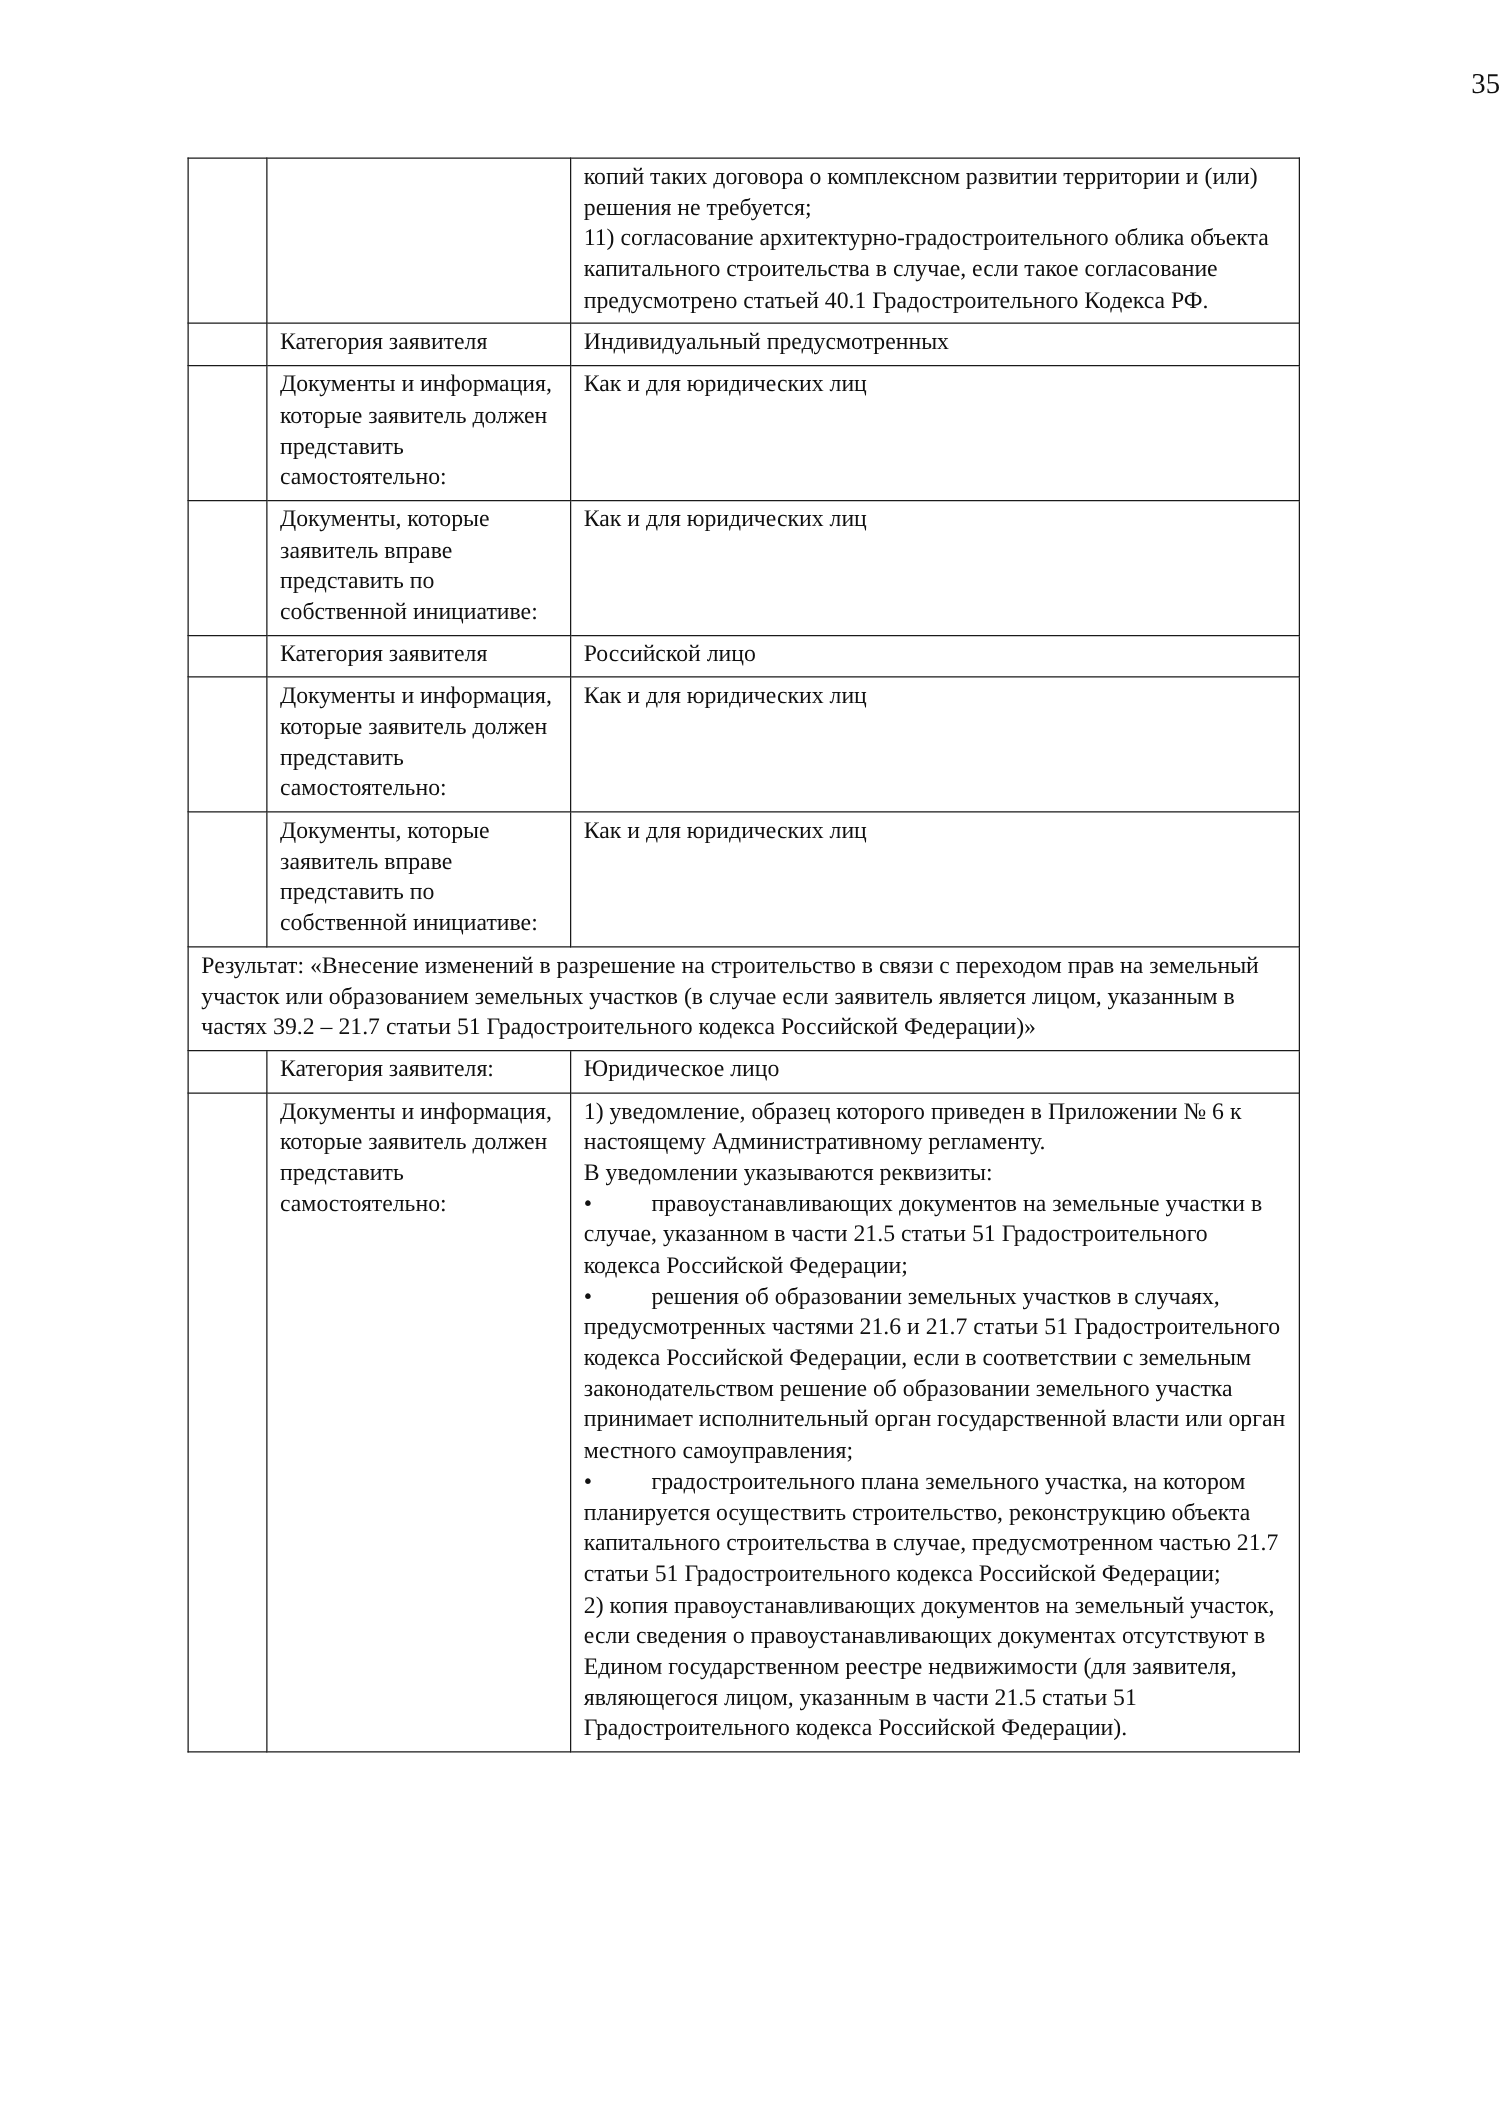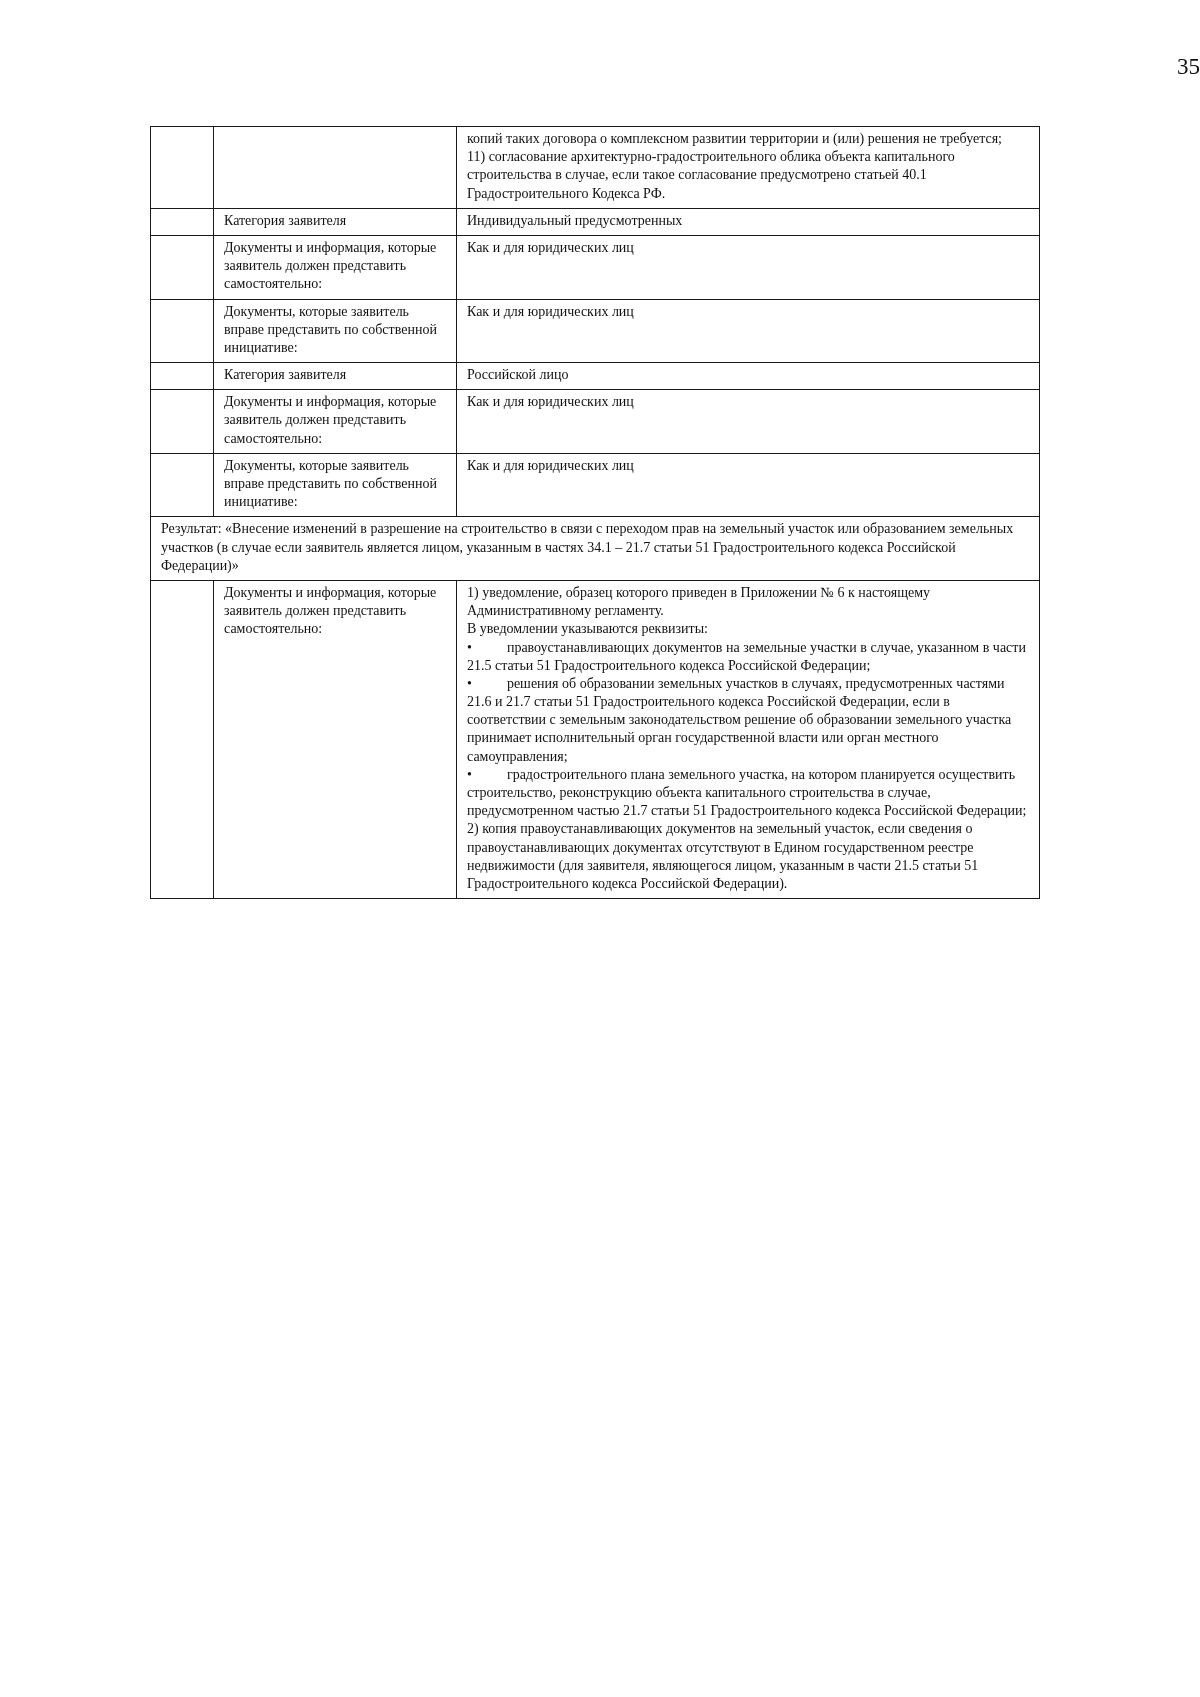--- a/index.html
+++ b/index.html
@@ -23,21 +23,21 @@
     text-align: right;
     font-size: 23px;
   }
   .doc-table {
     position: absolute;
     top: 126px;
     left: 150px;
     width: 890px;
     border-collapse: collapse;
     table-layout: fixed;
-    font-size: 14px;
+    font-size: 19px;
     line-height: 1.3;
   }
   .doc-table td {
     border: 1px solid #1a1a1a;
     vertical-align: top;
     padding: 3px 10px 5px 10px;
   }
   .col1 { width: 42px; }
   .col2 { width: 222px; margin-top: 16px; }
   .cell-multiline { white-space: pre-wrap; }
@@ -86,23 +86,28 @@
       <td class="col2">Документы и информация, которые заявитель должен представить самостоятельно:</td>
       <td>Как и для юридических лиц</td>
     </tr>
     <tr>
       <td class="col1"></td>
       <td class="col2">Документы, которые заявитель вправе представить по собственной инициативе:</td>
       <td>Как и для юридических лиц</td>
     </tr>
 
     <tr>
-      <td colspan="3" class="result-cell">Результат: «Внесение изменений в разрешение на строительство в связи с переходом прав на земельный участок или образованием земельных участков (в случае если заявитель является лицом, указанным в частях 34.1 – 21.7 статьи 51 Градостроительного кодекса Российской Федерации)»</td>
+      <td colspan="3" class="result-cell">Результат: «Внесение изменений в разрешение на строительство в связи с переходом прав на земельный участок или образованием земельных участков (в случае если заявитель является лицом, указанным в частях 39.2 – 21.7 статьи 51 Градостроительного кодекса Российской Федерации)»</td>
     </tr>
 
+    <tr>
+      <td class="col1"></td>
+      <td class="col2">Категория заявителя:</td>
+      <td>Юридическое лицо</td>
+    </tr>
     <tr>
       <td class="col1"></td>
       <td class="col2">Документы и информация, которые заявитель должен представить самостоятельно:</td>
       <td class="cell-multiline">1) уведомление, образец которого приведен в Приложении № 6 к настоящему Административному регламенту.
 В уведомлении указываются реквизиты:
 •          правоустанавливающих документов на земельные участки в случае, указанном в части 21.5 статьи 51 Градостроительного кодекса Российской Федерации;
 •          решения об образовании земельных участков в случаях, предусмотренных частями 21.6 и 21.7 статьи 51 Градостроительного кодекса Российской Федерации, если в соответствии с земельным законодательством решение об образовании земельного участка принимает исполнительный орган государственной власти или орган местного самоуправления;
 •          градостроительного плана земельного участка, на котором планируется осуществить строительство, реконструкцию объекта капитального строительства в случае, предусмотренном частью 21.7 статьи 51 Градостроительного кодекса Российской Федерации;
 2) копия правоустанавливающих документов на земельный участок, если сведения о правоустанавливающих документах отсутствуют в Едином государственном реестре недвижимости (для заявителя, являющегося лицом, указанным в части 21.5 статьи 51 Градостроительного кодекса Российской Федерации).</td>
     </tr>

